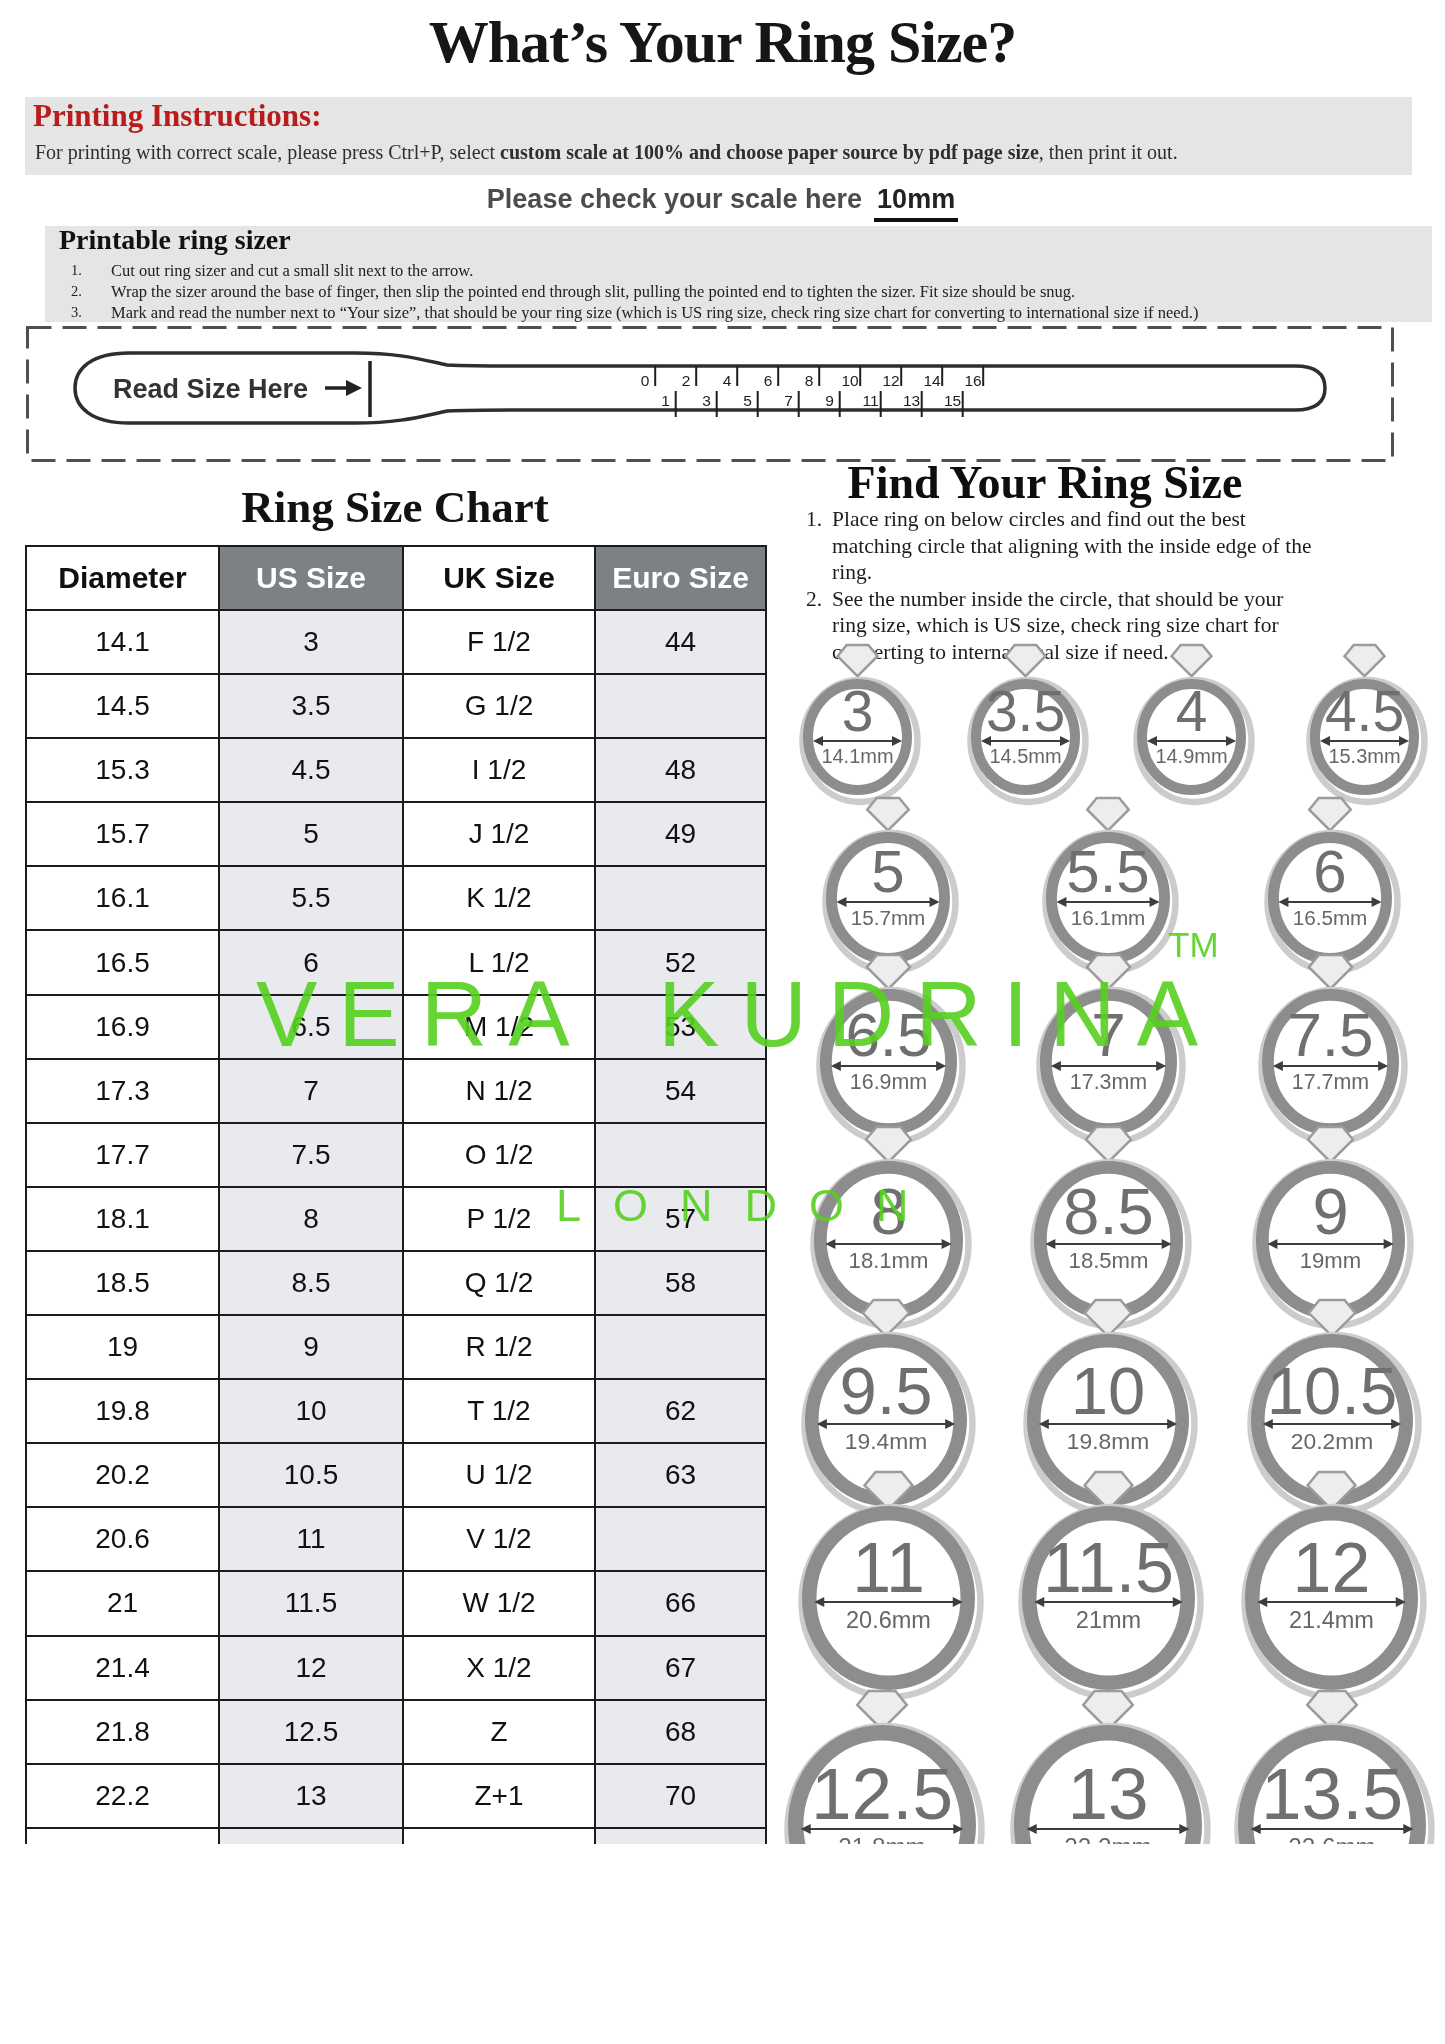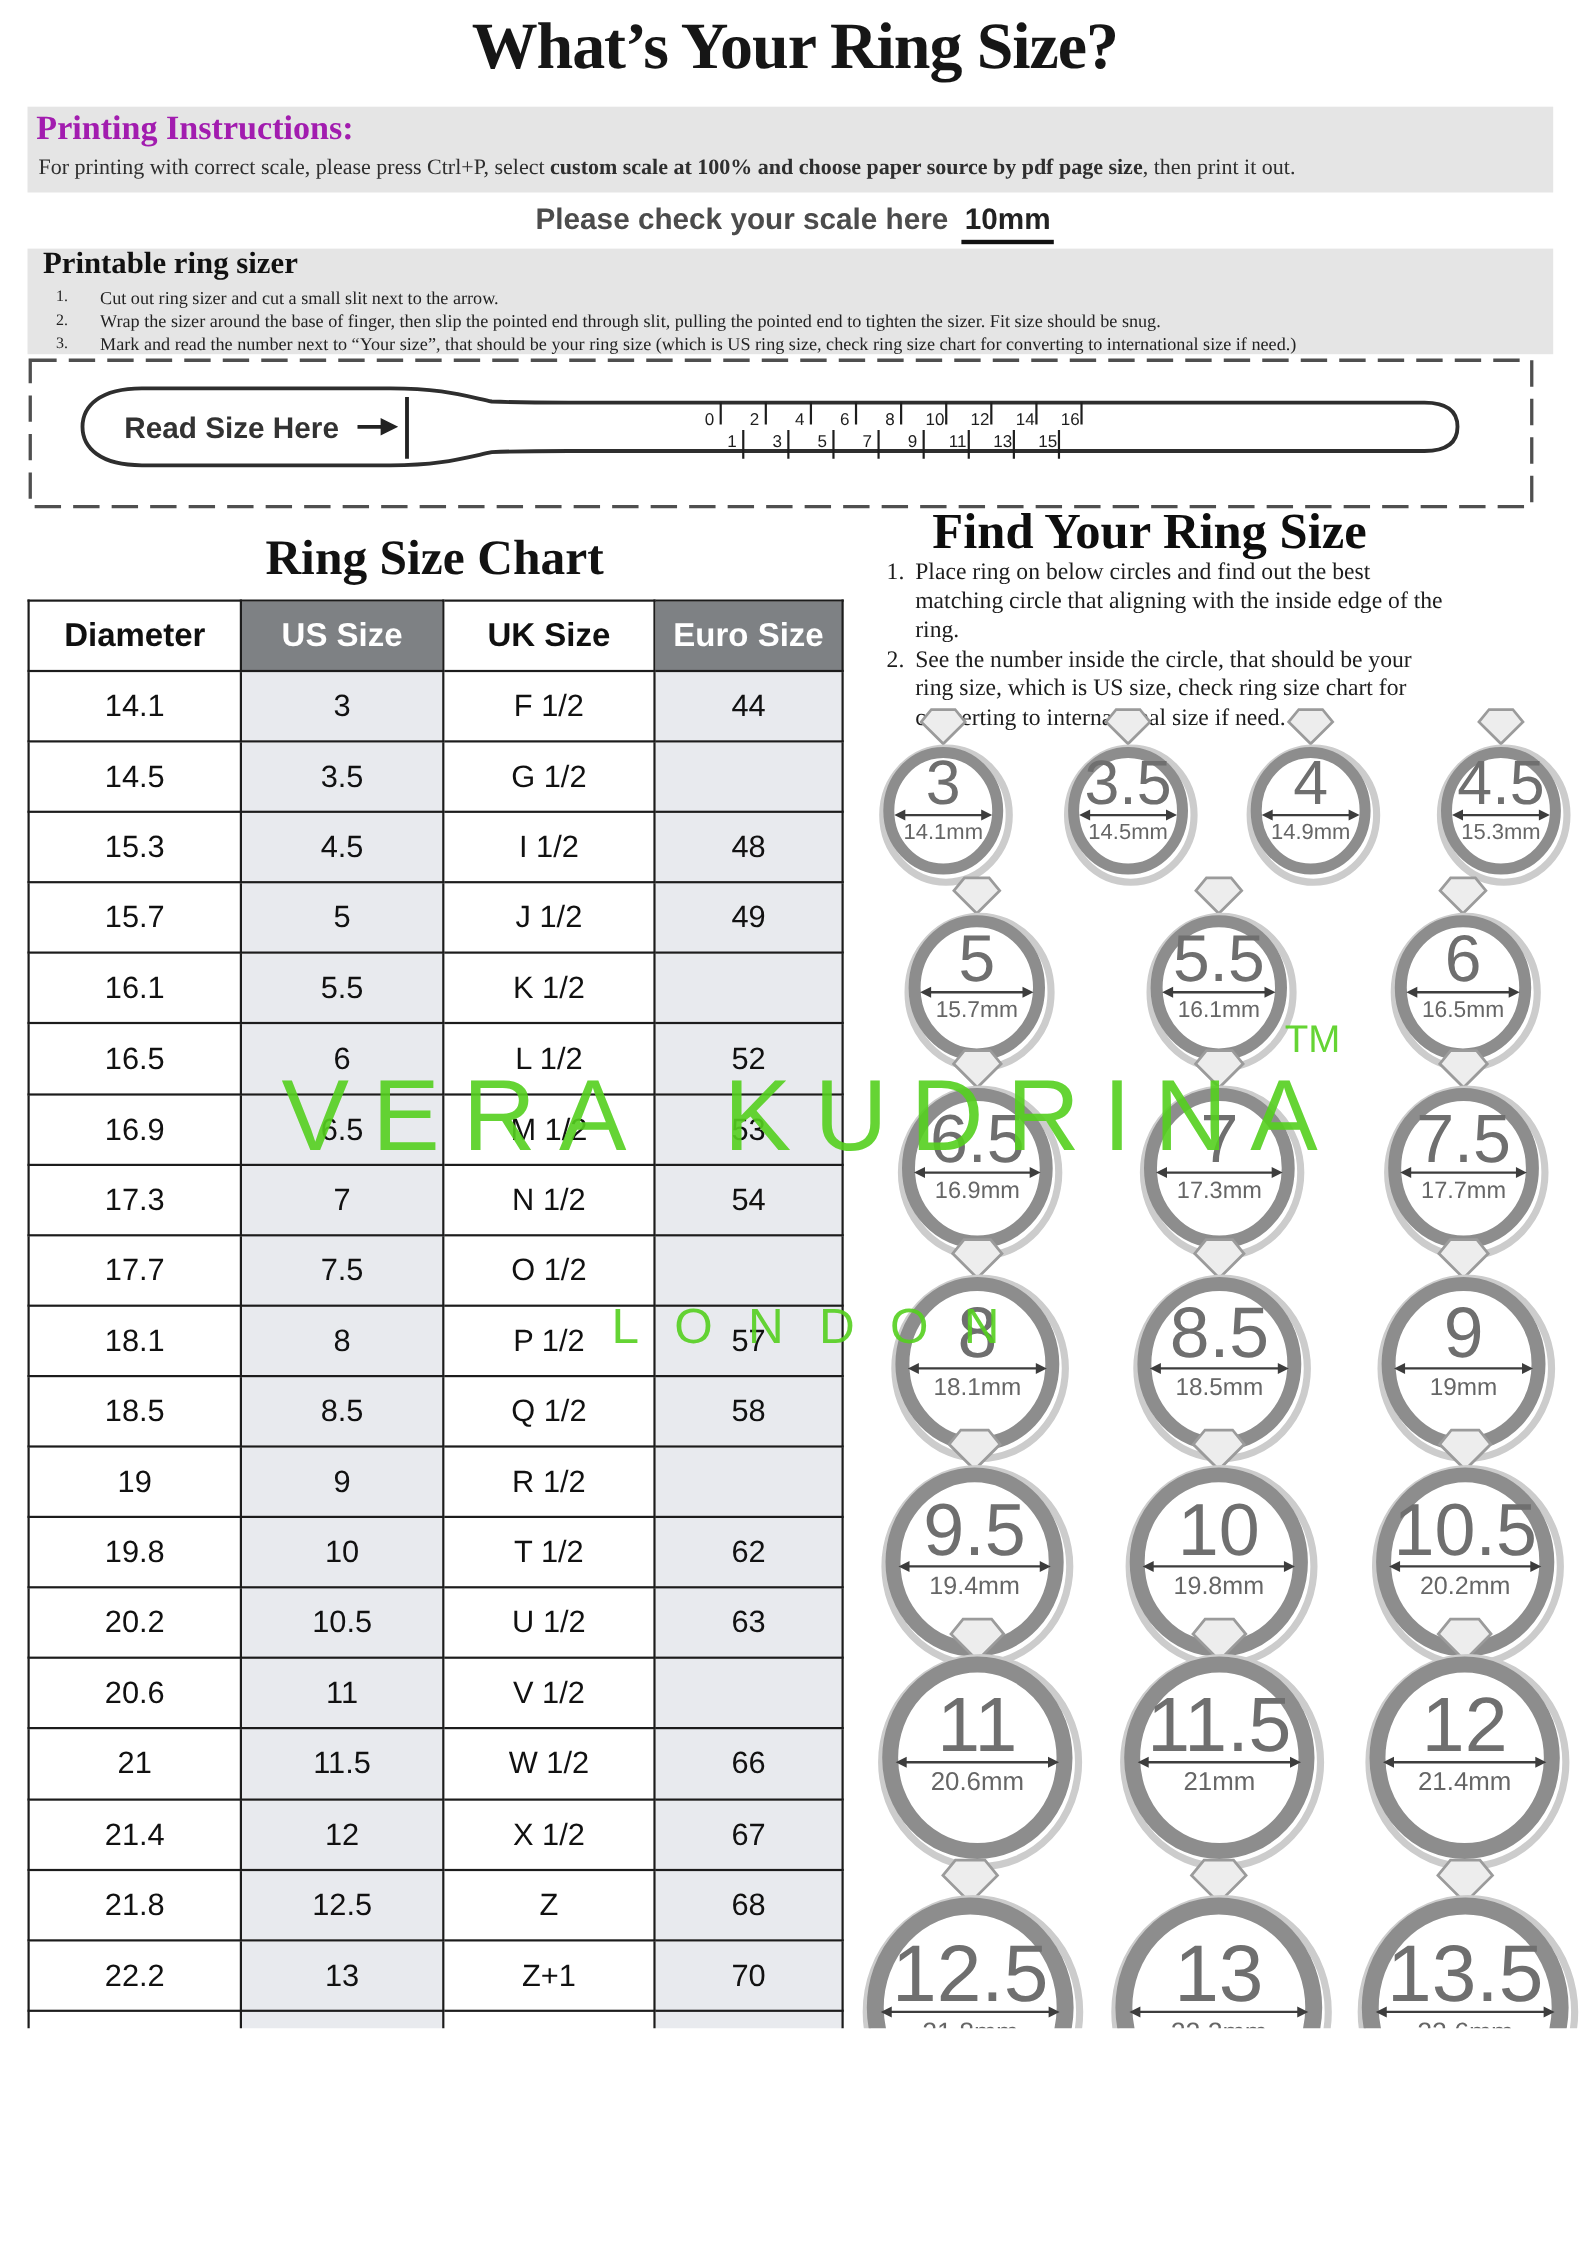--- a/index.html
+++ b/index.html
@@ -4,27 +4,27 @@
 <style>
   html,body{margin:0;padding:0;background:#fff;}
   #stage{position:relative;width:1445px;height:1844px;background:#ffffff;overflow:hidden;
          font-family:"Liberation Serif",serif;color:#1a1a1a;}
   .abs{position:absolute;}
   
   #page-title{left:0;top:8px;width:1445px;text-align:center;font-weight:700;
               font-size:60px;letter-spacing:-1px;color:#161616;}
   .grayband{left:25px;width:1387px;background:#e5e5e5;}
   #band-printing{top:97px;height:78px;}
-  #printing-heading{left:8px;top:1px;font-size:31px;font-weight:700;color:#a21caf;}
+  #printing-heading{left:8px;top:1px;font-size:31px;font-weight:700;color:#b91c1c;}
   #printing-body{left:10px;top:44px;font-size:20px;color:#2e2e2e;white-space:nowrap;}
   #scale-row{left:0;top:184px;width:1445px;display:flex;justify-content:center;align-items:flex-start;gap:12px;font-weight:bold;}
   #scale-label{font-family:"Liberation Sans",sans-serif;font-size:27px;color:#4c4c4c;}
   #scale-value{font-family:"Liberation Sans",sans-serif;font-size:27px;color:#222;
                border-bottom:4px solid #111;padding:0 3px 3px 3px;}
-  #band-sizer{top:226px;height:96px;}
+  #band-sizer{top:226px;height:96px;margin-left:20px;}
   #sizer-heading{left:14px;top:-2px;font-size:28px;font-weight:700;color:#111;}
   #sizer-steps{left:26px;top:34px;width:1340px;}
   #sizer-steps .step{display:flex;font-size:16.5px;line-height:21px;color:#222;}
   #sizer-steps .marker{width:40px;flex:0 0 40px;font-size:14.5px;}
   
   #chart-heading{left:25px;top:481px;width:740px;text-align:center;font-size:45px;font-weight:700;color:#121212;}
   #chart-table{left:25px;top:545px;border-collapse:collapse;table-layout:fixed;
                font-family:"Liberation Sans",sans-serif;}
   #chart-table th,#chart-table td{border:2.5px solid #1c1c1c;text-align:center;vertical-align:middle;
                overflow:hidden;}

